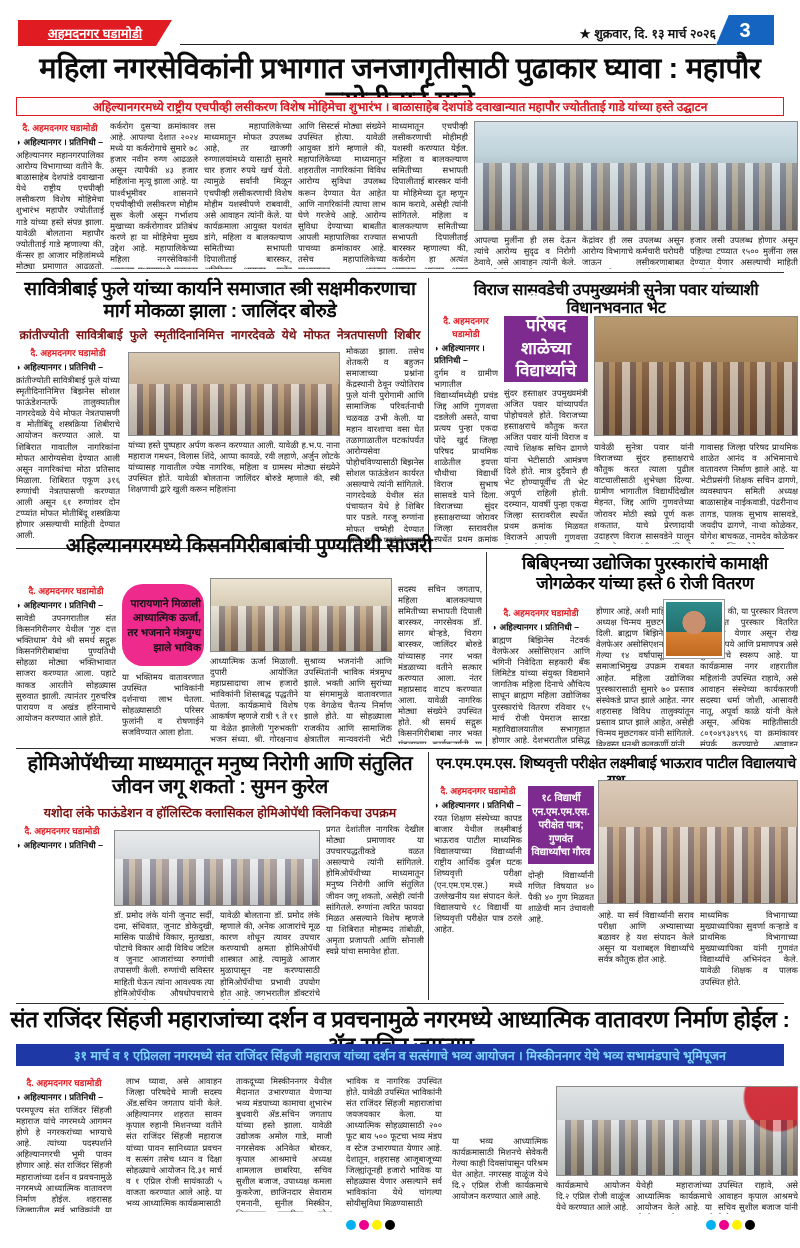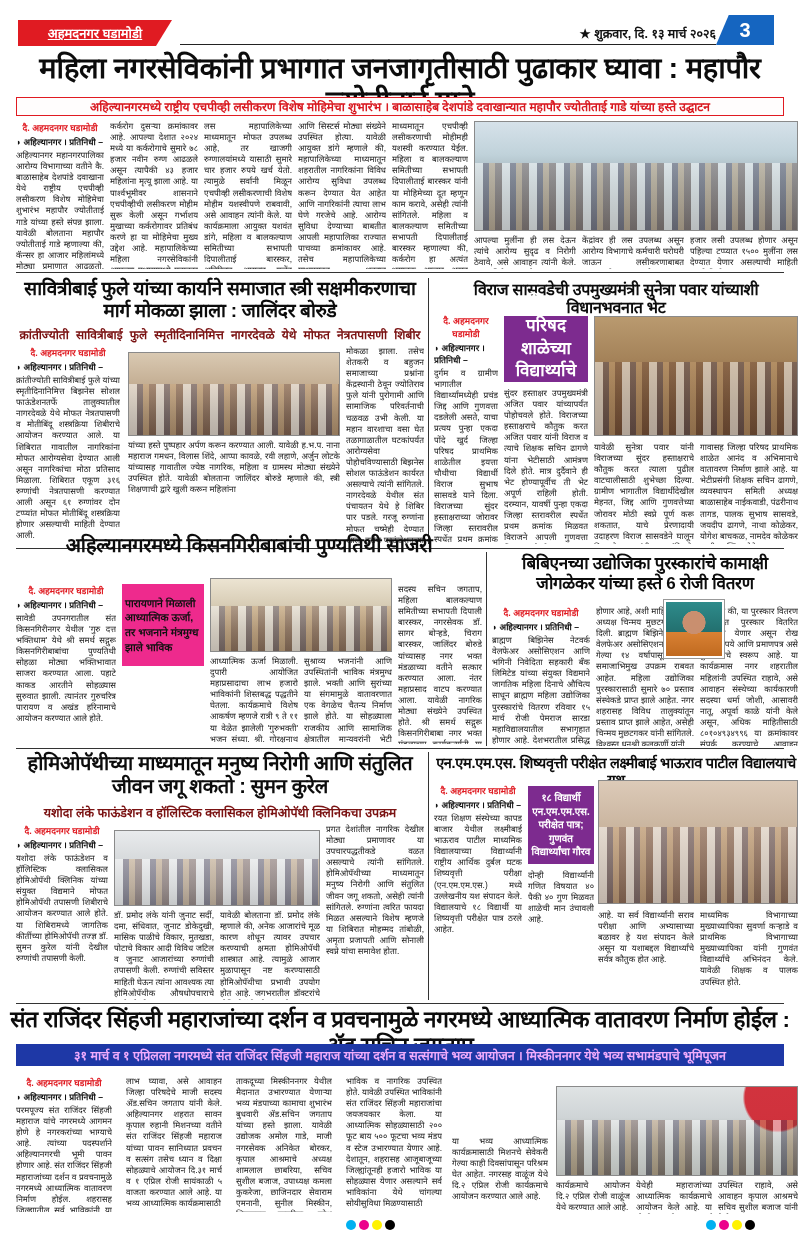--- a/index.html
+++ b/index.html
@@ -12,34 +12,34 @@
               clip-path:polygon(0 0,100% 0,calc(100% - 16px) 100%,0 100%); }
   .mast-red span { text-decoration:underline; }
   .hrule { border-top:1.6px solid #222; }
   .date-line { font-weight:700; font-size:12.5px; color:#111; text-align:right; }
   .page-no { background:#1565c0; color:#fff; font-weight:700; font-size:20px;
              display:flex; align-items:center; justify-content:center;
              clip-path:polygon(22% 0,100% 0,100% 100%,0 100%); }
   
   .hl { color:#0c0c0c; font-weight:700; text-align:center; line-height:1.15; letter-spacing:-.3px; }
   .strap-red { border:1.5px solid #e01b22; color:#d91920; font-weight:700; font-size:12px;
-               text-align:center; display:flex; align-items:center; justify-content:center; background:#fffdfd; }
+               text-align:center; display:flex; align-items:center; justify-content:center; background:#fffdfd;font-family:Liberation Serif, serif; }
   .strap-maroon { color:#7a1212; font-weight:700; font-size:12px; text-align:center; }
-  .strap-blue { background:#1e38a6; color:#f0abfc; font-weight:700; font-size:12.5px;
+  .strap-blue { background:#1e38a6; color:#7dd3fc; font-weight:700; font-size:12.5px;
                 display:flex; align-items:center; justify-content:center; }
   
   .col { overflow:hidden; }
   .dl-paper { color:#e01b22; font-weight:700; font-size:9px; text-align:center; margin-bottom:2px; }
   .dl-city  { font-weight:700; font-size:8.6px; margin-bottom:2px; color:#111; }
   .bt { font-size:8.4px; line-height:1.32; text-align:justify; color:#1c1c1c; }
   
   .box-purple { background:#7d2b8f; color:#fff; font-weight:700; text-align:center;
                 display:flex; align-items:center; justify-content:center; padding:3px; line-height:1.35; }
-  .box-pink { background:#ee2a8d; color:#111; font-weight:700; text-align:left;
-              display:flex; align-items:center; justify-content:center; padding:3px; line-height:1.4; }
+  .box-pink { background:#ee2a8d; color:#111; font-weight:700; text-align:right;
+              display:flex; align-items:center; justify-content:center; padding:3px; line-height:1.4;border-radius:21px; }
   
   .photo { border:1px solid #8a8a8a; position:absolute; overflow:hidden; }
   .photo::after { content:""; position:absolute; left:0; right:0; bottom:0; height:62%;
      background:repeating-linear-gradient(90deg, rgba(255,255,255,.5) 0 8px, rgba(70,60,85,.38) 8px 14px,
                 rgba(205,165,120,.4) 14px 20px, rgba(95,55,45,.32) 20px 27px); }
   .ph-clinic  { background:linear-gradient(180deg,#d6e2ea 0%,#c0d2da 30%,#9fb0b6 55%,#70797c 100%); }
   .ph-eyecamp { background:linear-gradient(180deg,#d9c9b2 0%,#c3ad92 40%,#8a7a66 75%,#6d5c4a 100%); }
   .ph-wood    { background:linear-gradient(180deg,#b99a6f 0%,#a5835a 35%,#7d5f3e 70%,#61462c 100%); }
   .ph-temple  { background:linear-gradient(180deg,#ece4d2 0%,#d8cdb6 35%,#a2937c 70%,#7d6f5a 100%); }
   .ph-white   { background:linear-gradient(180deg,#e9ebed 0%,#d6d9db 40%,#b0b4b7 75%,#8d9194 100%); }
@@ -118,20 +118,21 @@
 
   <div class="abs hline" style="left:16px;top:548px;width:768px;height:0;"></div>
 
   <div class="abs hl" style="left:16px;top:534px;width:466px;font-size:20px;">अहिल्यानगरमध्ये किसनगिरीबाबांची पुण्यतिथी साजरी</div>
   <div class="abs col" style="left:16px;top:584px;width:100px;height:160px;">
     <div class="dl-paper">दै. अहमदनगर घडामोडी</div>
     <div class="dl-city">◗ अहिल्यानगर । प्रतिनिधी –</div>
     <div class="bt">सावेडी उपनगरातील संत किसनगिरीनगर येथील 'गुरु दत्त भक्तिधाम' येथे श्री समर्थ सद्गुरू किसनगिरीबाबांचा पुण्यतिथी सोहळा मोठ्या भक्तिभावात साजरा करण्यात आला. पहाटे काकड आरतीने सोहळ्यास सुरुवात झाली. त्यानंतर गुरुचरित्र पारायण व अखंड हरिनामाचे आयोजन करण्यात आले होते.</div>
   </div>
   <div class="abs box-pink" style="left:122px;top:584px;width:82px;height:82px;font-size:10.5px;">पारायणाने मिळाली आध्यात्मिक ऊर्जा, तर भजनाने मंत्रमुग्ध झाले भाविक</div>
+  <div class="abs col bt" style="left:122px;top:672px;width:82px;height:72px;">या भक्तिमय वातावरणात उपस्थित भाविकांनी दर्शनाचा लाभ घेतला. सोहळ्यासाठी परिसर फुलांनी व रोषणाईने सजविण्यात आला होता.</div>
   <div class="photo ph-temple" style="left:210px;top:578px;width:182px;height:74px;"></div>
   <div class="abs col bt" style="left:210px;top:656px;width:88px;height:88px;">आध्यात्मिक ऊर्जा मिळाली. दुपारी आयोजित महाप्रसादाचा लाभ हजारो भाविकांनी शिस्तबद्ध पद्धतीने घेतला. कार्यक्रमाचे विशेष आकर्षण म्हणजे रात्री ९ ते ११ या वेळेत झालेली 'गुरुभक्ती' भजन संध्या. श्री. गोरक्षनाथ दुगे महाराज यांच्या</div>
   <div class="abs col bt" style="left:304px;top:656px;width:88px;height:88px;">सुश्राव्य भजनांनी आणि उपस्थितांनी भाविक मंत्रमुग्ध झाले. भक्ती आणि सुरांच्या या संगमामुळे वातावरणात एक वेगळेच चैतन्य निर्माण झाले होते. या सोहळ्याला राजकीय आणि सामाजिक क्षेत्रातील मान्यवरांनी भेटी देऊन दर्शन घेतले. यामध्ये महापौर ज्योती गाडे, माजी जिल्हा परिषद</div>
   <div class="abs col bt" style="left:398px;top:584px;width:84px;height:160px;">सदस्य सचिन जगताप, महिला बालकल्याण समितीच्या सभापती दिपाली बारस्कर, नगरसेवक डॉ. सागर बोऱ्हडे, चिराग बारस्कर, जालिंदर बोरुडे यांच्यासह नगर भक्त मंडळाच्या वतीने सत्कार करण्यात आला. नंतर महाप्रसाद वाटप करण्यात आला. यावेळी नागरिक मोठ्या संख्येने उपस्थित होते. श्री समर्थ सद्गुरू किसनगिरीबाबा नगर भक्त मंडळाच्या कार्यकर्त्यांनी या सोहळ्याचे नियोजन केले होते. या सोहळ्यामुळे भिस्तबाग परिसरातील वातावरण पूर्णपणे चैतन्यमय झाले होते.</div>
 
   <div class="abs vrule" style="left:486px;top:552px;width:0;height:194px;"></div>
 
   <div class="abs hl" style="left:492px;top:554px;width:306px;font-size:17px;">बिबिएनच्या उद्योजिका पुरस्कारांचे कामाक्षी जोगळेकर यांच्या हस्ते 6 रोजी वितरण</div>
   <div class="abs col" style="left:492px;top:606px;width:98px;height:140px;">
     <div class="dl-paper">दै. अहमदनगर घडामोडी</div>
@@ -142,21 +143,20 @@
   <div class="abs col bt" style="left:700px;top:606px;width:98px;height:140px;">सांगितले की, या पुरस्कार वितरण सोहळ्यात पुरस्कार वितरित करण्यात येणार असून रोख ५००० रुपये आणि प्रमाणपत्र असे पुरस्काराचे स्वरूप आहे. या कार्यक्रमास नगर शहरातील महिलांनी उपस्थित राहावे, असे आवाहन संस्थेच्या कार्यकारणी सदस्या धर्मा जोशी, आसावरी नातू, अपूर्वा काळे यांनी केले असून, अधिक माहितीसाठी ८०१०४९३४९९६ या क्रमांकावर संपर्क करण्याचे आवाहन संस्थेतर्फे करण्यात आले आहे.</div>
   <div class="photo ph-portrait" style="left:664px;top:600px;width:60px;height:58px;border:2px solid #fff;outline:1px solid #999;"></div>
 
   <div class="abs hline" style="left:16px;top:748px;width:768px;height:0;"></div>
 
   <div class="abs strap-maroon" style="left:16px;top:804px;width:408px;font-size:12.5px;">यशोदा लंके फाऊंडेशन व हॉलिस्टिक क्लासिकल होमिओपॅथी क्लिनिकचा उपक्रम</div>
   <div class="abs hl" style="left:16px;top:752px;width:408px;font-size:20px;">होमिओपॅथीच्या माध्यमातून मनुष्य निरोगी आणि संतुलित जीवन जगू शकतो : सुमन कुरेल</div>
   <div class="abs col" style="left:16px;top:824px;width:92px;height:176px;">
     <div class="dl-paper">दै. अहमदनगर घडामोडी</div>
     <div class="dl-city">◗ अहिल्यानगर । प्रतिनिधी –</div>
-    <div class="bt">यशोदा लंके फाऊंडेशन व हॉलिस्टिक क्लासिकल होमिओपॅथी क्लिनिक यांच्या संयुक्त विद्यमाने मोफत होमिओपॅथी तपासणी शिबीराचे आयोजन करण्यात आले होते. या शिबिरामध्ये जागतिक कीर्तीच्या होमिओपॅथी तज्ज्ञ डॉ. सुमन कुरेल यांनी देखील रुग्णांची तपासणी केली.</div>
   </div>
   <div class="photo ph-white" style="left:114px;top:830px;width:206px;height:76px;"></div>
   <div class="abs col bt" style="left:114px;top:910px;width:100px;height:90px;">डॉ. प्रमोद लंके यांनी जुनाट सर्दी, दमा, संधिवात, जुनाट डोकेदुखी, मासिक पाळीचे विकार, मुतखडा, पोटाचे विकार आदी विविध जटिल व जुनाट आजारांच्या रुग्णांची तपासणी केली. रुग्णांची सविस्तर माहिती घेऊन त्यांना आवश्यक त्या होमिओपॅथीक औषधोपचाराचे मार्गदर्शनही करण्यात</div>
   <div class="abs col bt" style="left:220px;top:910px;width:100px;height:90px;">यावेळी बोलताना डॉ. प्रमोद लंके म्हणाले की, अनेक आजारांचे मूळ कारण शोधून त्यावर उपचार करण्याची क्षमता होमिओपॅथी शास्त्रात आहे. त्यामुळे आजार मुळापासून नष्ट करण्यासाठी होमिओपॅथीचा प्रभावी उपयोग होत आहे. जगभरातील डॉक्टरांचे होमिओपॅथीकडे आकर्षण</div>
   <div class="abs col bt" style="left:326px;top:824px;width:98px;height:176px;">प्रगत देशांतील नागरिक देखील मोठ्या प्रमाणावर या उपचारपद्धतीकडे वळत असल्याचे त्यांनी सांगितले. होमिओपॅथीच्या माध्यमातून मनुष्य निरोगी आणि संतुलित जीवन जगू शकतो, असेही त्यांनी सांगितले. रुग्णांना त्वरित फायदा मिळत असल्याने विशेष म्हणजे या शिबिरात मोहम्मद तांबोळी, अमृता प्रजापती आणि सोनाली स्वप्ने यांचा समावेश होता.</div>
 
   <div class="abs vrule" style="left:428px;top:752px;width:0;height:248px;"></div>
 
   <div class="abs hl" style="left:434px;top:755px;width:364px;font-size:14.5px;">एन.एम.एम.एस. शिष्यवृत्ती परीक्षेत लक्ष्मीबाई भाऊराव पाटील विद्यालयाचे यश</div>
   <div class="abs col" style="left:434px;top:784px;width:88px;height:216px;">

